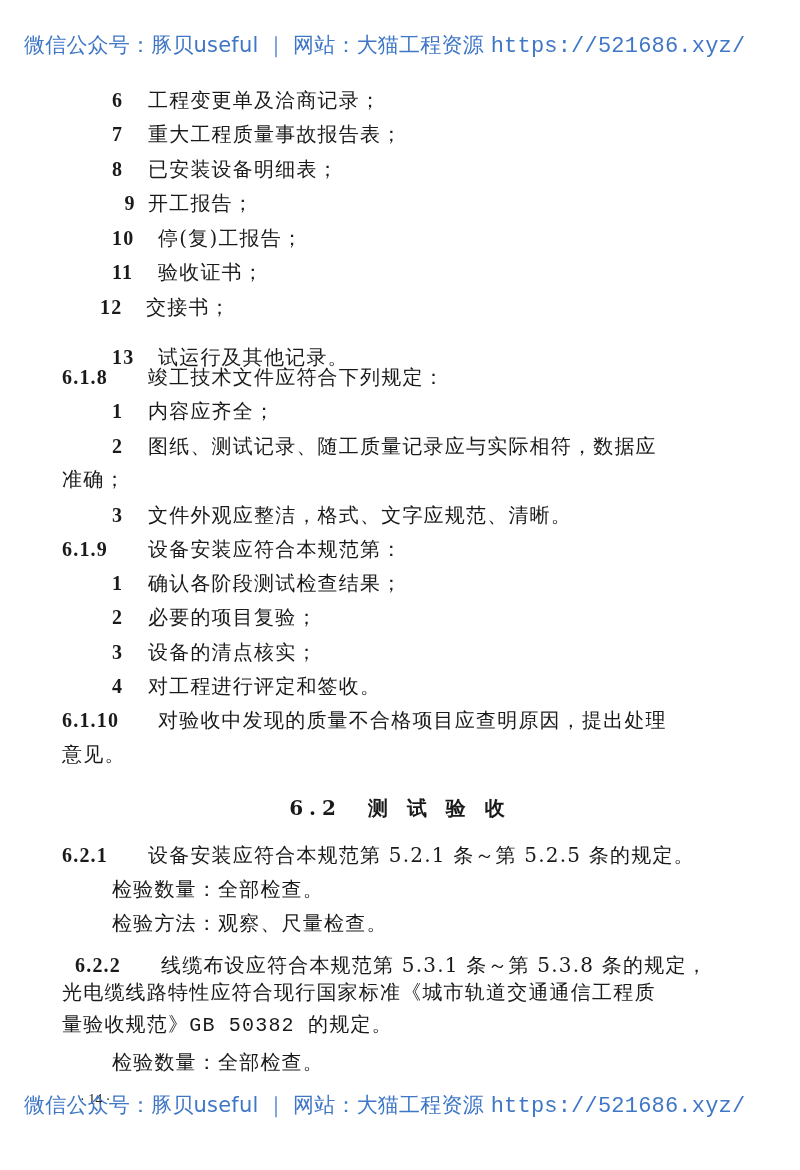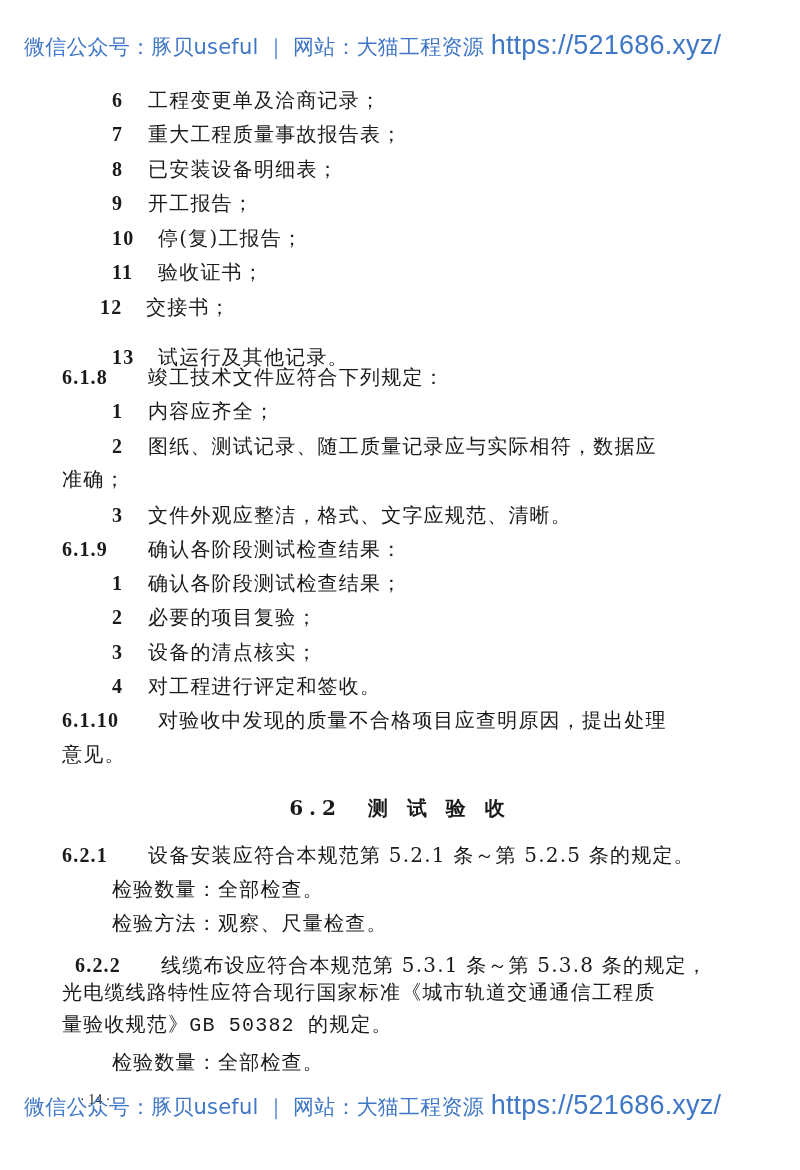--- a/index.html
+++ b/index.html
@@ -1,21 +1,21 @@
 <!DOCTYPE html>
 <html><head>
 <meta charset="utf-8">
 <style>
   html, body { margin: 0; padding: 0; background: #ffffff; }
   body { width: 800px; height: 1170px; position: relative; overflow: hidden;
          font-family: "DejaVu Serif", "Liberation Serif", serif; color: #1a1a1a; }
   .watermark { position: absolute; left: 24px; width: 760px; height: 30px; line-height: 30px;
                font-size: 21px; color: #3f77c6; white-space: nowrap; letter-spacing: 0.2px;
                font-family: "DejaVu Sans", "Liberation Sans", sans-serif; }
-  .watermark .mono { font-family: Liberation Sans, sans-serif; font-size: 27px; }
+  .watermark .mono { font-family: Liberation Mono, monospace; font-size: 22px; }
   .line { position: absolute; font-size: 20px; line-height: 24px; height: 30px; white-space: nowrap;
           letter-spacing: 1.2px; }
   .num { font-weight: bold; font-family: "Liberation Serif", "DejaVu Serif", serif; display: inline-block; }
   .item .num { width: 36px; }
   .clause .num { width: 86px; }
   .heading { position: absolute; left: 0; width: 800px; text-align: center; font-size: 20px;
              line-height: 30px; font-weight: bold; letter-spacing: 6px; }
   .pageno { position: absolute; left: 80px; top: 1092px; font-size: 14px; color: #222;
             font-family: "Liberation Serif", serif; }
 </style>
@@ -28,21 +28,21 @@
 
 <div class="line item" style="left:112px; top:88px;">
   <span class="num">6</span><span>工程变更单及洽商记录；</span>
 </div>
 <div class="line item" style="left:112px; top:122px;">
   <span class="num">7</span><span>重大工程质量事故报告表；</span>
 </div>
 <div class="line item" style="left:112px; top:157px;">
   <span class="num">8</span><span>已安装设备明细表；</span>
 </div>
-<div class="line item" style="left:112px; top:191px;">
+<div class="line item" style="left:112px; top:191px;text-align:center;">
   <span class="num">9</span><span>开工报告；</span>
 </div>
 <div class="line item" style="left:112px; top:226px;">
   <span class="num" style="width:46px">10</span><span>停(复)工报告；</span>
 </div>
 <div class="line item" style="left:112px; top:260px;">
   <span class="num" style="width:46px">11</span><span>验收证书；</span>
 </div>
 <div class="line item" style="left:100px; top:295px;">
   <span class="num" style="width:46px">12</span><span>交接书；</span>
@@ -61,21 +61,21 @@
   <span class="num">2</span><span>图纸、测试记录、随工质量记录应与实际相符，数据应</span>
 </div>
 <div class="line" style="left:62px; top:467px;">
   <span>准确；</span>
 </div>
 <div class="line item" style="left:112px; top:503px;">
   <span class="num">3</span><span>文件外观应整洁，格式、文字应规范、清晰。</span>
 </div>
 
 <div class="line clause" style="left:62px; top:537px;">
-  <span class="num">6.1.9</span><span>确认各阶段测试检查结果：</span>
+  <span class="num">6.1.9</span><span>设备安装应符合本规范第：</span>
 </div>
 <div class="line item" style="left:112px; top:571px;">
   <span class="num">1</span><span>确认各阶段测试检查结果；</span>
 </div>
 <div class="line item" style="left:112px; top:605px;">
   <span class="num">2</span><span>必要的项目复验；</span>
 </div>
 <div class="line item" style="left:112px; top:640px;">
   <span class="num">3</span><span>设备的清点核实；</span>
 </div>

